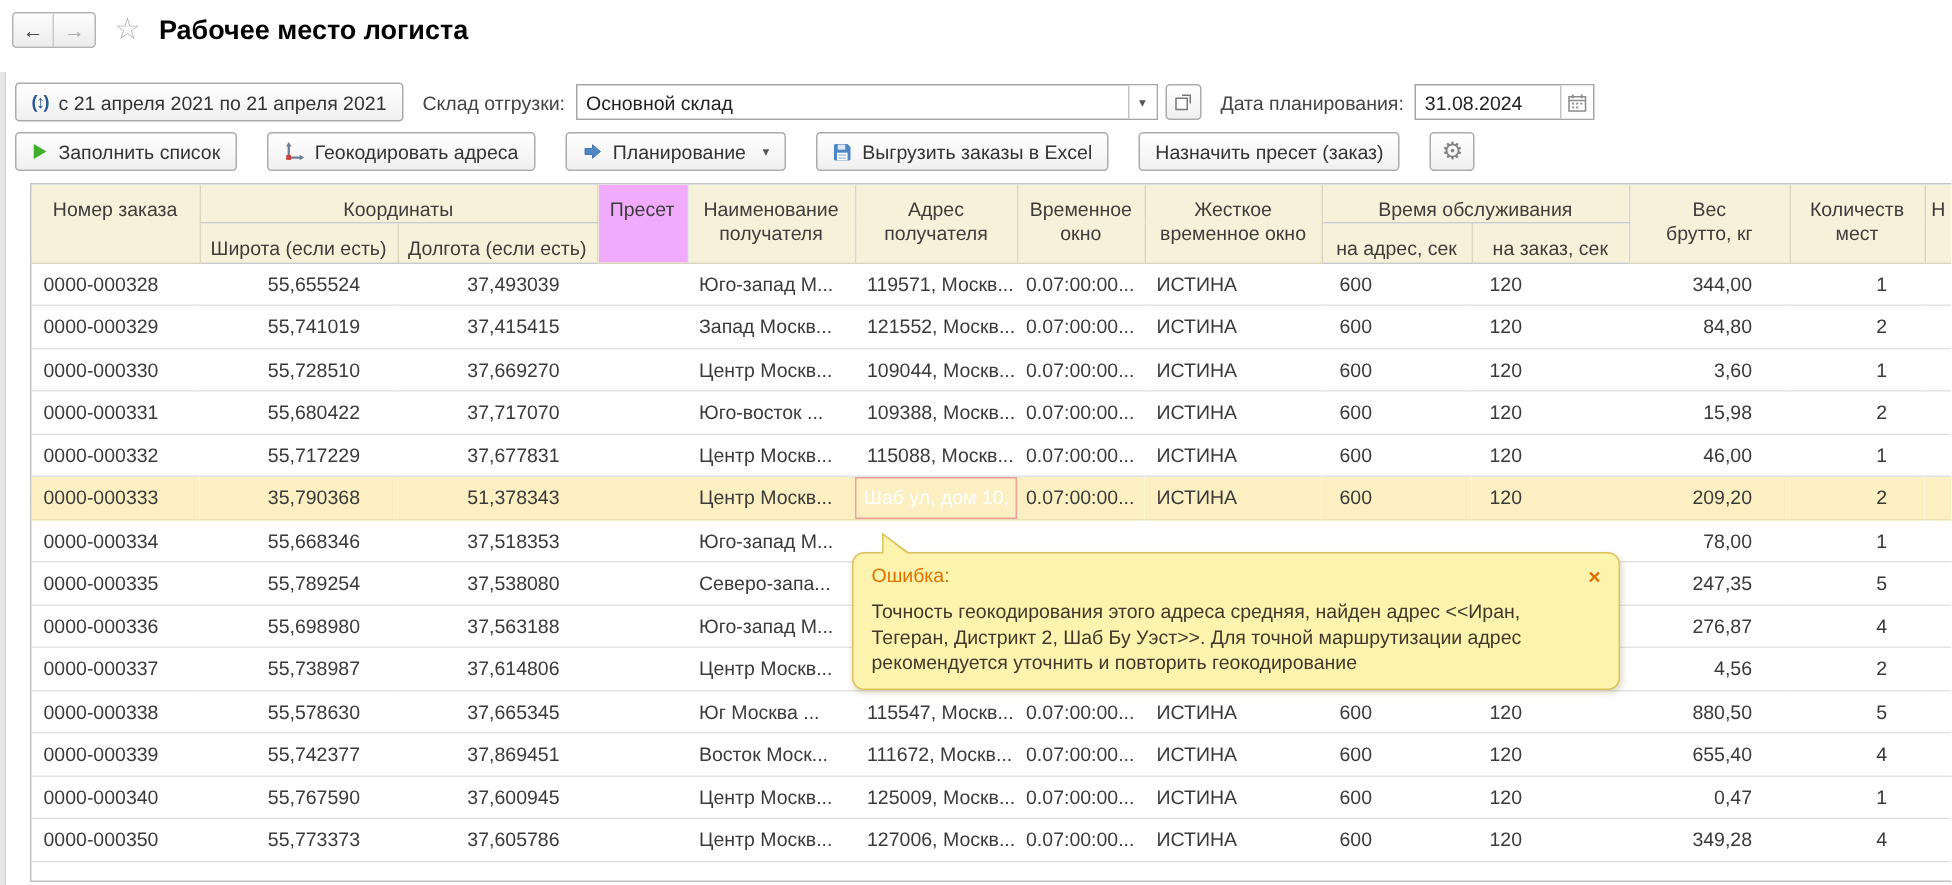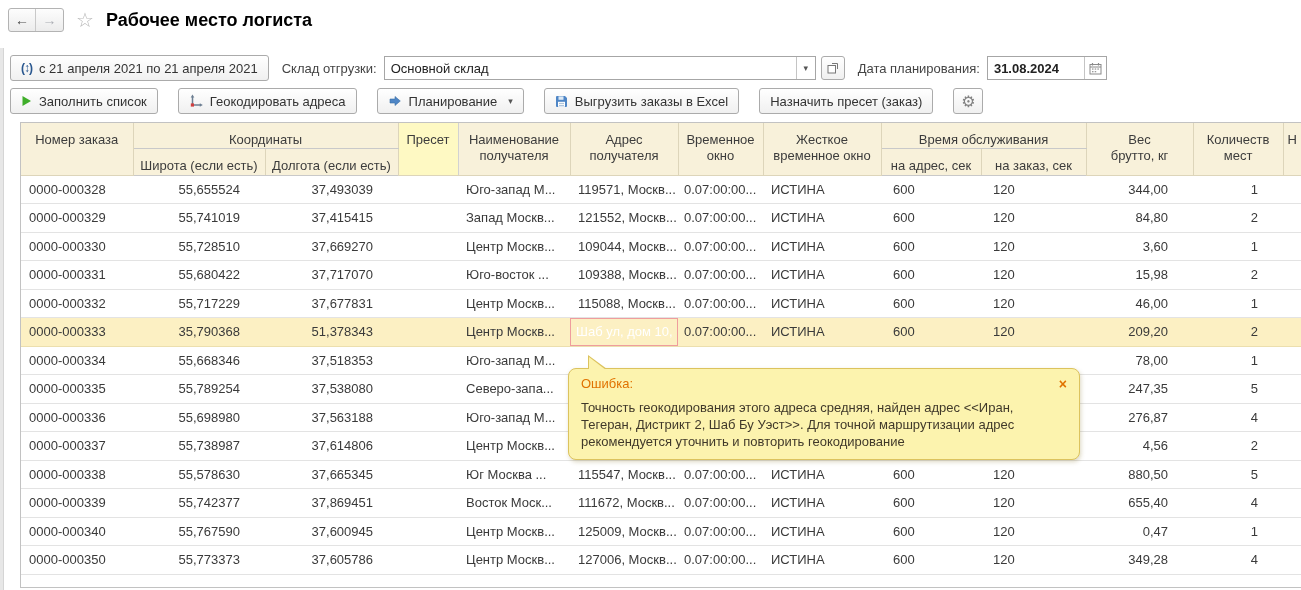--- a/index.html
+++ b/index.html
@@ -43,21 +43,21 @@
 
   
   .grid-wrap { position:absolute; left:20px; top:122px; width:1281px; height:466px;
     overflow:hidden; border:1px solid #c2c2c2; border-right:none; background:#fff; }
   table.grid { border-collapse:collapse; table-layout:fixed; width:1302px; }
   .grid th { font-weight:normal; background:#f8f1da; color:#3c3c3c; text-align:center;
     vertical-align:top; padding:9px 4px 0 4px; border-right:1px solid #ddd5ba; border-bottom:1px solid #ddd5ba;
     overflow:hidden; line-height:1.25; }
   .grid tr.h2 th { border-bottom:1px solid #c9c9c9; }
   .grid th.span2 { border-bottom:1px solid #c9c9c9; }
-  .grid th.th-preset { background:#fef9c3; border-right:1px solid #d2d2d2; }
+  .grid th.th-preset { background:#f0abfc; border-right:1px solid #d2d2d2; }
   .grid th.th-weight { white-space:pre-line; }
   .grid td { height:28.5px; padding:0 4px; border-bottom:1px solid #e3e3e3; color:#3a3a3a;
     white-space:nowrap; overflow:hidden; background:#fff; }
   .grid td.c-order { padding-left:8px; }
   .grid td.c-num   { text-align:right; padding-right:25px; }
   .grid td.c-text  { padding-left:8px; }
   .grid td.c-win   { padding-left:6px; }
   .grid td.c-tsvc  { padding-left:12px; }
   .grid tr.row-highlight td { background:#fcf0c3; border-bottom-color:#ecdfae; }
   .grid td.cell-selected { background:#3a63ae; color:#fff; box-shadow:inset 0 0 0 1px #ef9d9d; padding-left:6px; }
@@ -92,35 +92,35 @@
   <span class="fav-star">☆</span>
   <span class="page-title">Рабочее место логиста</span>
 </div>
 
 <div class="filter-row">
   <button class="btn">
     <span class="period-icon">(↕​)</span>
     <span>с 21 апреля 2021 по 21 апреля 2021</span>
   </button>
   <span class="fld-label">Склад отгрузки:</span>
-  <div class="combo" style="width:432px">
+  <div class="combo" style="width:388px">
     <input style="flex: 1 1 0%;" value="Основной склад">
     <div class="seg">
         <span>▾</span>
       </div>
   </div>
   <div class="sq-btn">
     <svg width="12" height="12" viewBox="0 0 12 12">
         <rect x="1" y="3.5" width="7.5" height="7.5" fill="#fff" stroke="#777"></rect>
         <path d="M5 1.5 h5.5 v5.5" fill="none" stroke="#777"></path>
       </svg>
   </div>
   <span class="fld-label">Дата планирования:</span>
   <div class="combo">
-    <input style="width: 96px; font-weight: bold;" value="31.08.2024">
+    <input style="width: 96px;" value="31.08.2024">
     <div class="seg" style="width:22px">
       <svg width="13" height="13" viewBox="0 0 13 13">
           <rect x="1" y="2.5" width="11" height="9.5" fill="#fff" stroke="#8a8a8a"></rect>
           <path d="M1 5 h11" stroke="#8a8a8a"></path>
           <path d="M3.5 1 v2.5 M9.5 1 v2.5" stroke="#8a8a8a" stroke-width="1.2"></path>
           <g fill="#9a9a9a">
             <rect x="3" y="6.4" width="1.5" height="1.3"></rect>
             <rect x="5.7" y="6.4" width="1.5" height="1.3"></rect>
             <rect x="8.4" y="6.4" width="1.5" height="1.3"></rect>
             <rect x="3" y="9" width="1.5" height="1.3"></rect>

